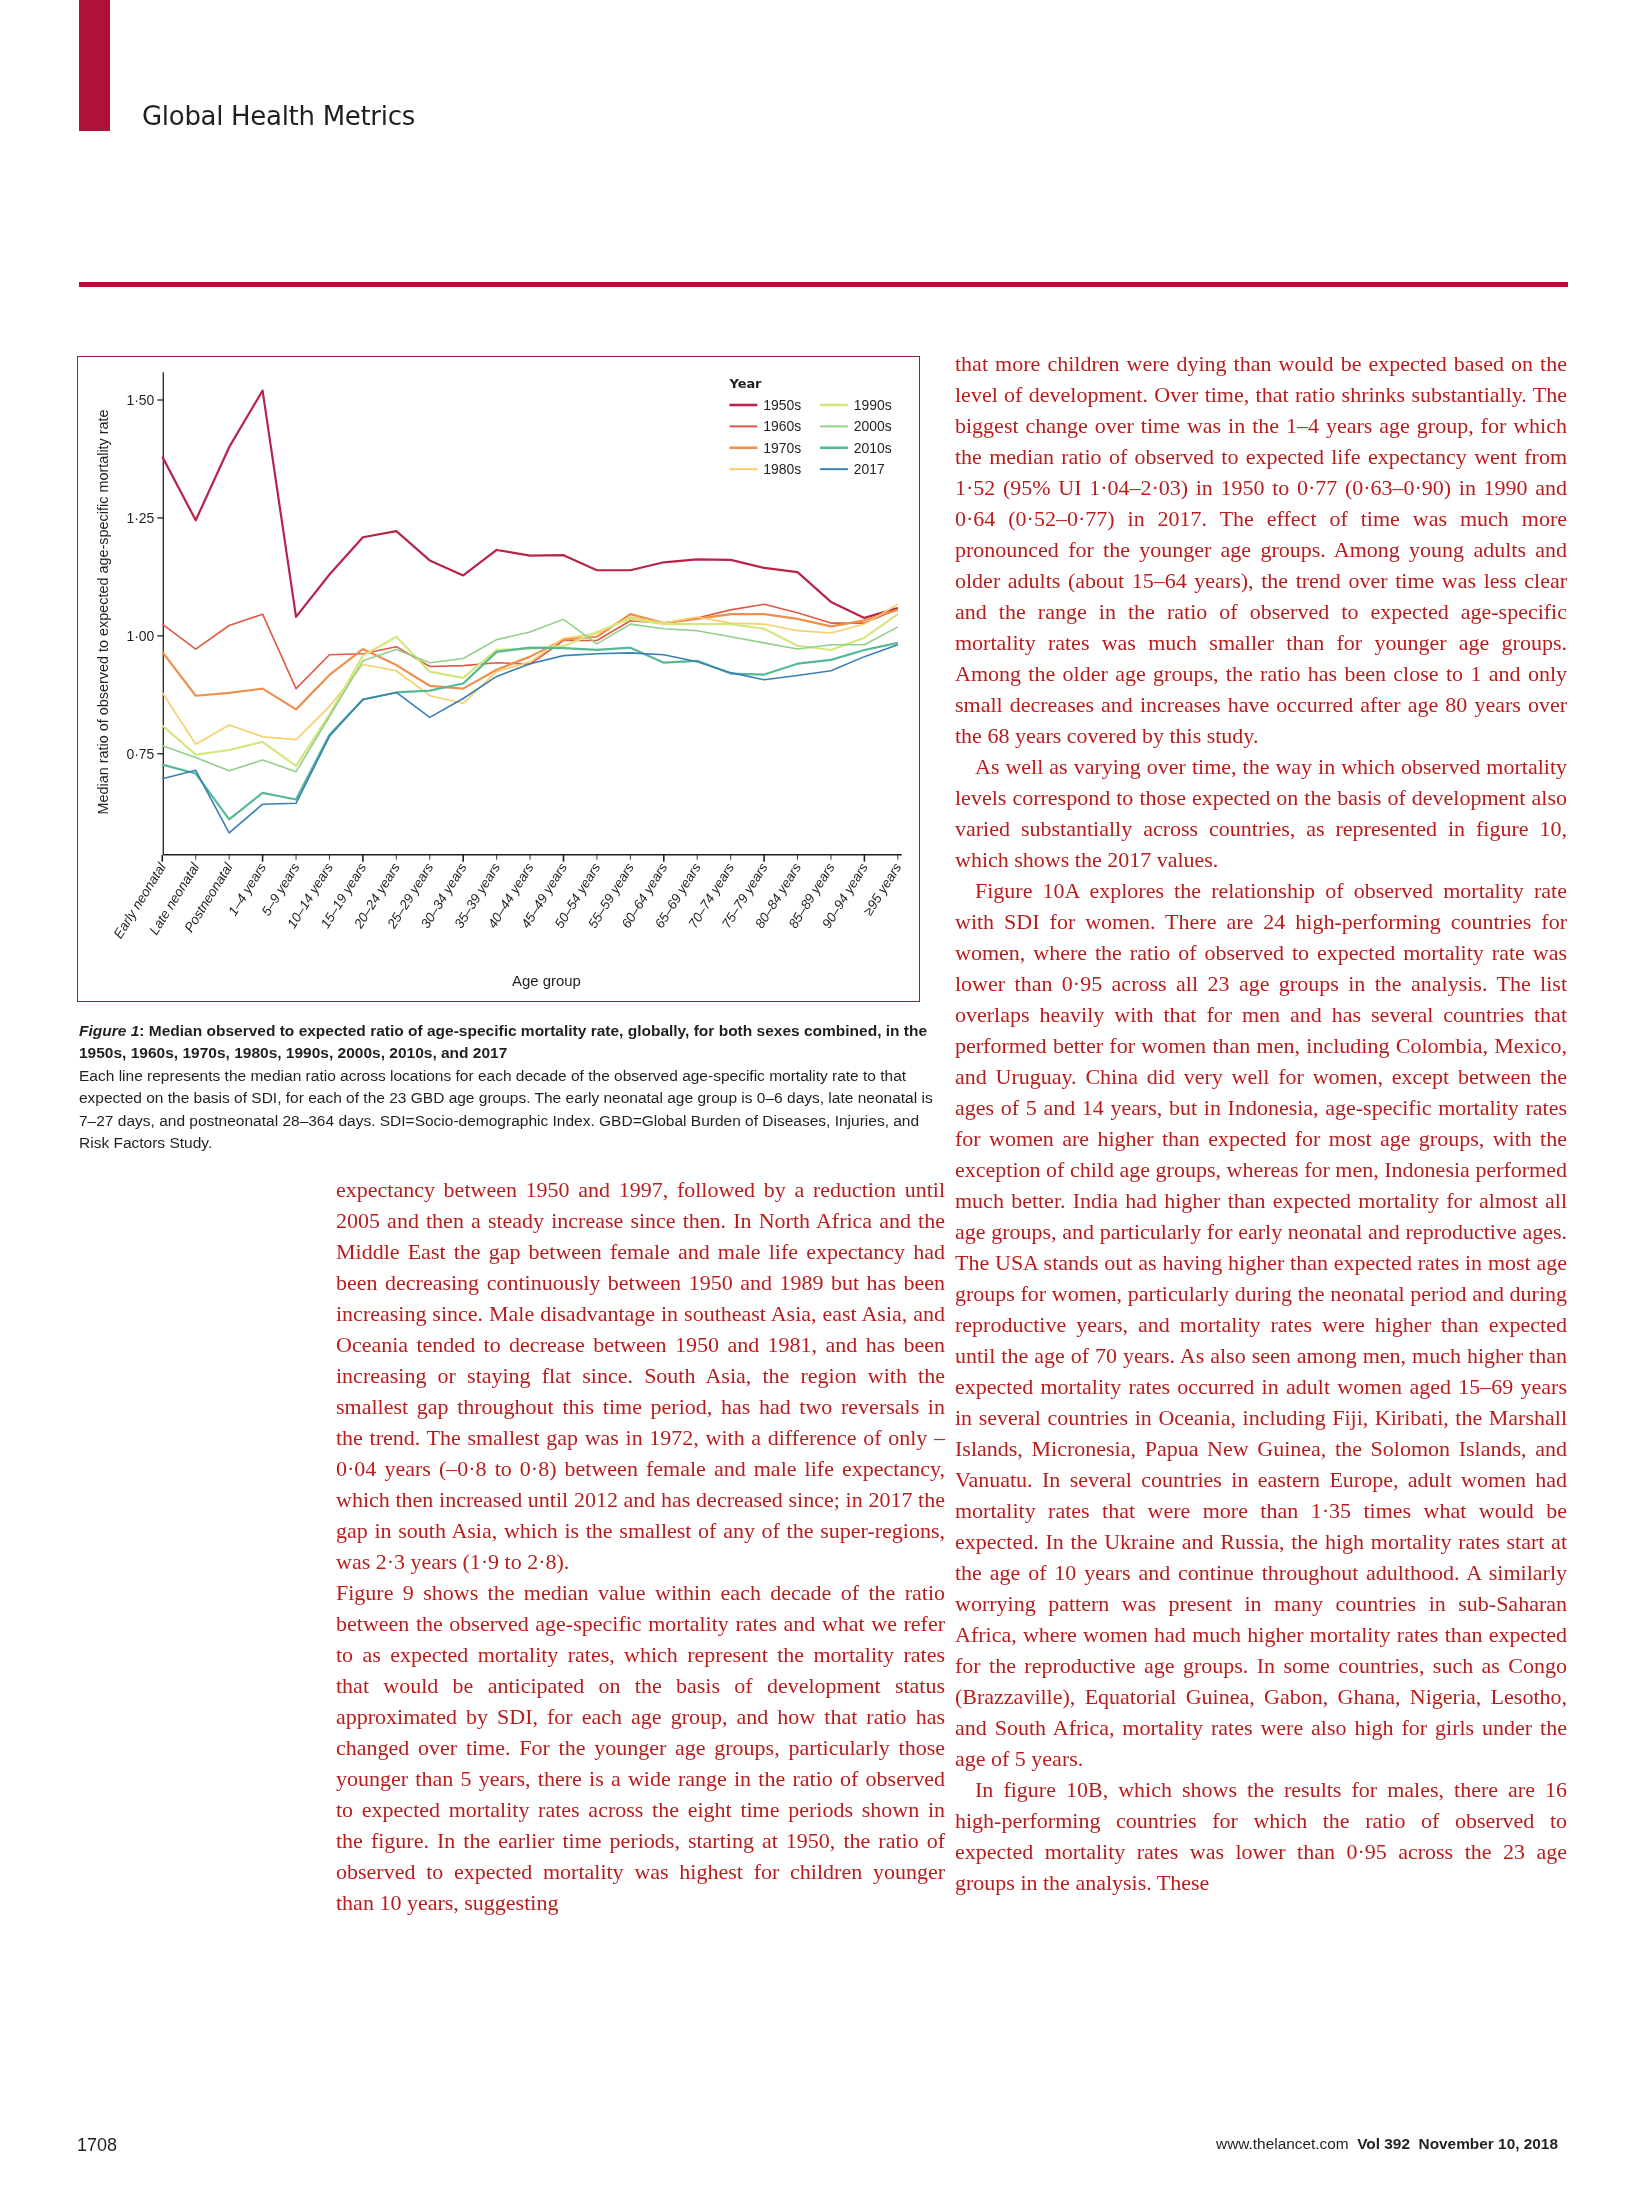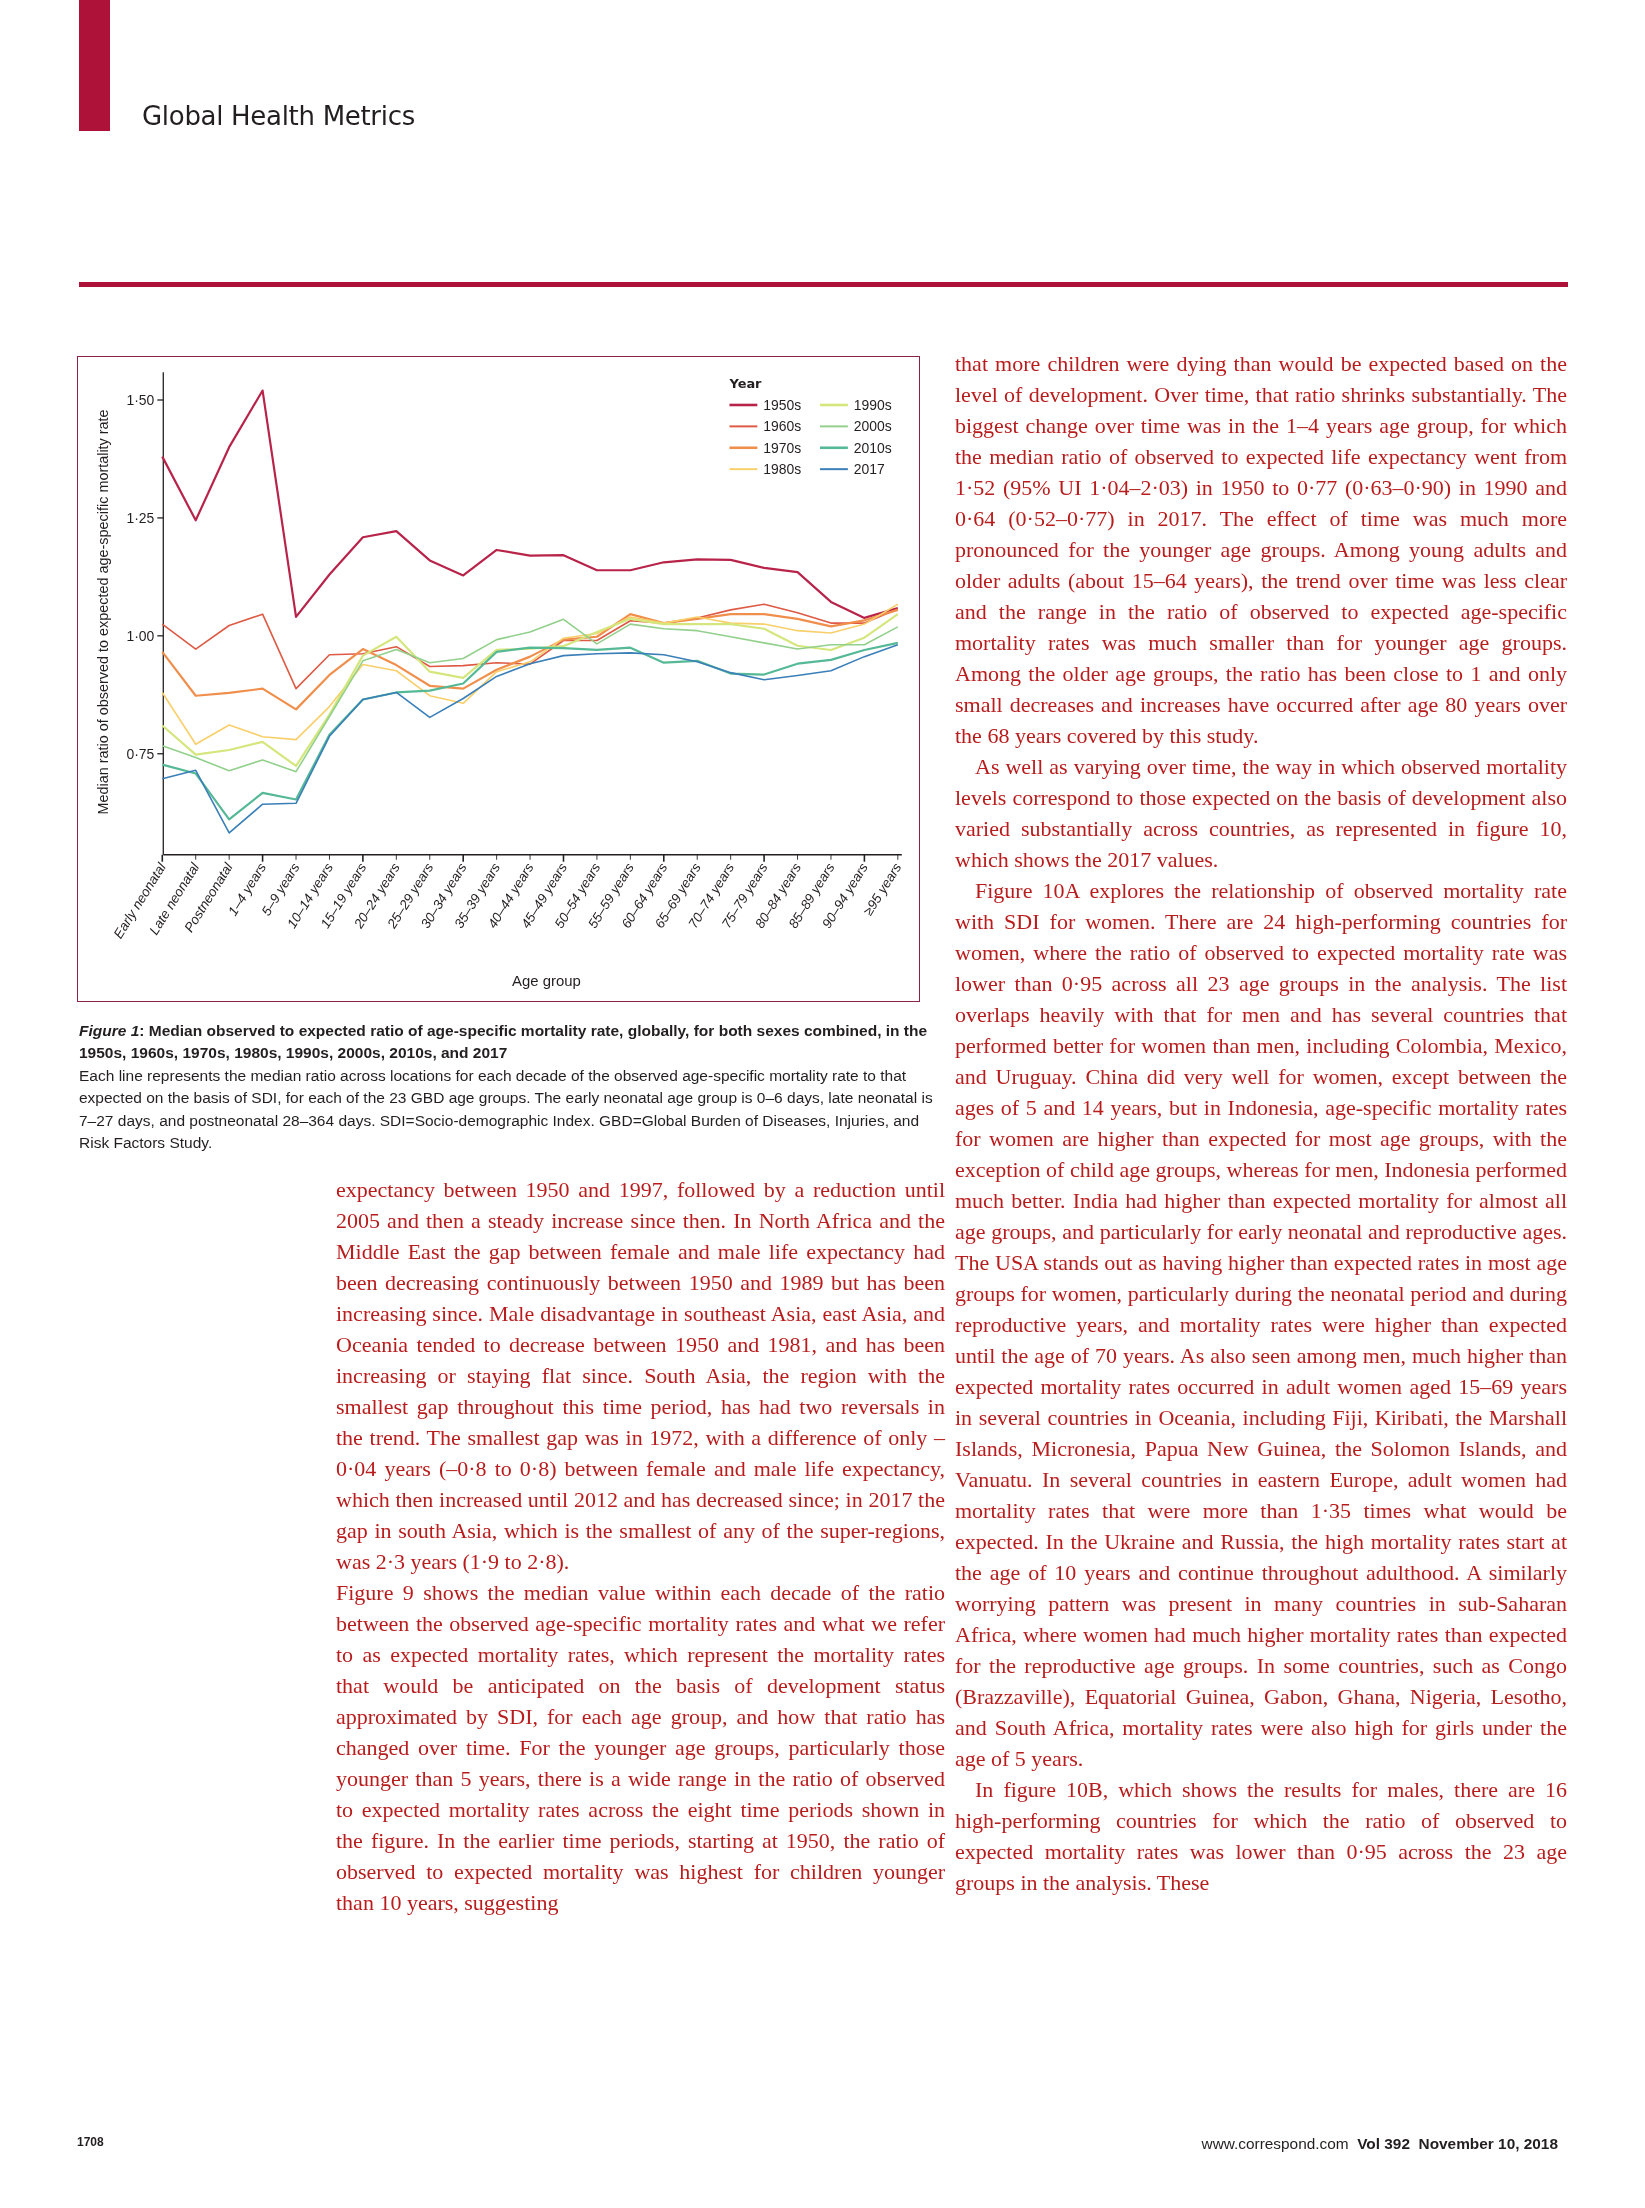--- a/index.html
+++ b/index.html
@@ -13,21 +13,21 @@
   #chart-svg * { pointer-events:auto; }
   #caption { left:79px; top:1020px; width:866px; font-family:"Liberation Sans", sans-serif; font-size:15.5px; line-height:22.4px; color:#231f20; }
   #caption .cap-title { font-weight:bold; }
   #caption .cap-label { font-style:italic; font-weight:bold; }
   .col { font-family:"Liberation Serif", serif; font-size:22px; line-height:31px; text-align:justify; color:#b91c1c; }
   .col p { margin:0; }
   .col p.indent { text-indent:20px; }
   #col-middle { left:336px; top:1174px; width:609px; }
   #col-right { left:955px; top:348px; width:612px; }
   #subhead { font-family:"DejaVu Sans", sans-serif; font-weight:bold; font-size:19.4px; line-height:31px; margin-top:31px !important; letter-spacing:-0.3px; text-align:left; }
-  #footer-page { left:77px; top:2135px; font-family:"Liberation Sans", sans-serif; font-size:12px; font-weight:bold; color:#231f20; }
+  #footer-page { left:77px; top:2135px; font-family:"Liberation Sans", sans-serif; font-size:18px; font-weight:normal; color:#231f20; }
   #footer-right { right:88px; top:2135px; font-family:"Liberation Sans", sans-serif; font-size:15.4px; color:#231f20; white-space:nowrap; }
   #footer-right b { font-weight:bold; }
 </style>
 </head>
 <body>
 
 <div id="red-bar" class="abs"></div>
 <div id="section-title" class="abs">Global Health Metrics</div>
 <div id="header-rule" class="abs"></div>
 
@@ -137,15 +137,15 @@
 
 <div id="col-right" class="abs col">
   <p>that more children were dying than would be expected based on the level of development. Over time, that ratio shrinks substantially. The biggest change over time was in the 1–4 years age group, for which the median ratio of observed to expected life expectancy went from 1·52 (95% UI 1·04–2·03) in 1950 to 0·77 (0·63–0·90) in 1990 and 0·64 (0·52–0·77) in 2017. The effect of time was much more pronounced for the younger age groups. Among young adults and older adults (about 15–64 years), the trend over time was less clear and the range in the ratio of observed to expected age-specific mortality rates was much smaller than for younger age groups. Among the older age groups, the ratio has been close to 1 and only small decreases and increases have occurred after age 80 years over the 68 years covered by this study.</p>
   <p class="indent">As well as varying over time, the way in which observed mortality levels correspond to those expected on the basis of development also varied substantially across countries, as represented in figure 10, which shows the 2017 values.</p>
   <p class="indent">Figure 10A explores the relationship of observed mortality rate with SDI for women. There are 24 high-performing countries for women, where the ratio of observed to expected mortality rate was lower than 0·95 across all 23 age groups in the analysis. The list overlaps heavily with that for men and has several countries that performed better for women than men, including Colombia, Mexico, and Uruguay. China did very well for women, except between the ages of 5 and 14 years, but in Indonesia, age-specific mortality rates for women are higher than expected for most age groups, with the exception of child age groups, whereas for men, Indonesia performed much better. India had higher than expected mortality for almost all age groups, and particularly for early neonatal and reproductive ages. The USA stands out as having higher than expected rates in most age groups for women, particularly during the neonatal period and during reproductive years, and mortality rates were higher than expected until the age of 70 years. As also seen among men, much higher than expected mortality rates occurred in adult women aged 15–69 years in several countries in Oceania, including Fiji, Kiribati, the Marshall Islands, Micronesia, Papua New Guinea, the Solomon Islands, and Vanuatu. In several countries in eastern Europe, adult women had mortality rates that were more than 1·35 times what would be expected. In the Ukraine and Russia, the high mortality rates start at the age of 10 years and continue throughout adulthood. A similarly worrying pattern was present in many countries in sub-Saharan Africa, where women had much higher mortality rates than expected for the reproductive age groups. In some countries, such as Congo (Brazzaville), Equatorial Guinea, Gabon, Ghana, Nigeria, Lesotho, and South Africa, mortality rates were also high for girls under the age of 5 years.</p>
   <p class="indent">In figure 10B, which shows the results for males, there are 16 high-performing countries for which the ratio of observed to expected mortality rates was lower than 0·95 across the 23 age groups in the analysis. These</p>
 </div>
 
 <div id="footer-page" class="abs">1708</div>
 <div id="footer-right" class="abs">
-  <span>www.correspond.com</span>&nbsp;&nbsp;<b>Vol 392</b>&nbsp;&nbsp;<b>November 10, 2018</b>
+  <span>www.thelancet.com</span>&nbsp;&nbsp;<b>Vol 392</b>&nbsp;&nbsp;<b>November 10, 2018</b>
 </div>
 
 
 </body></html>

